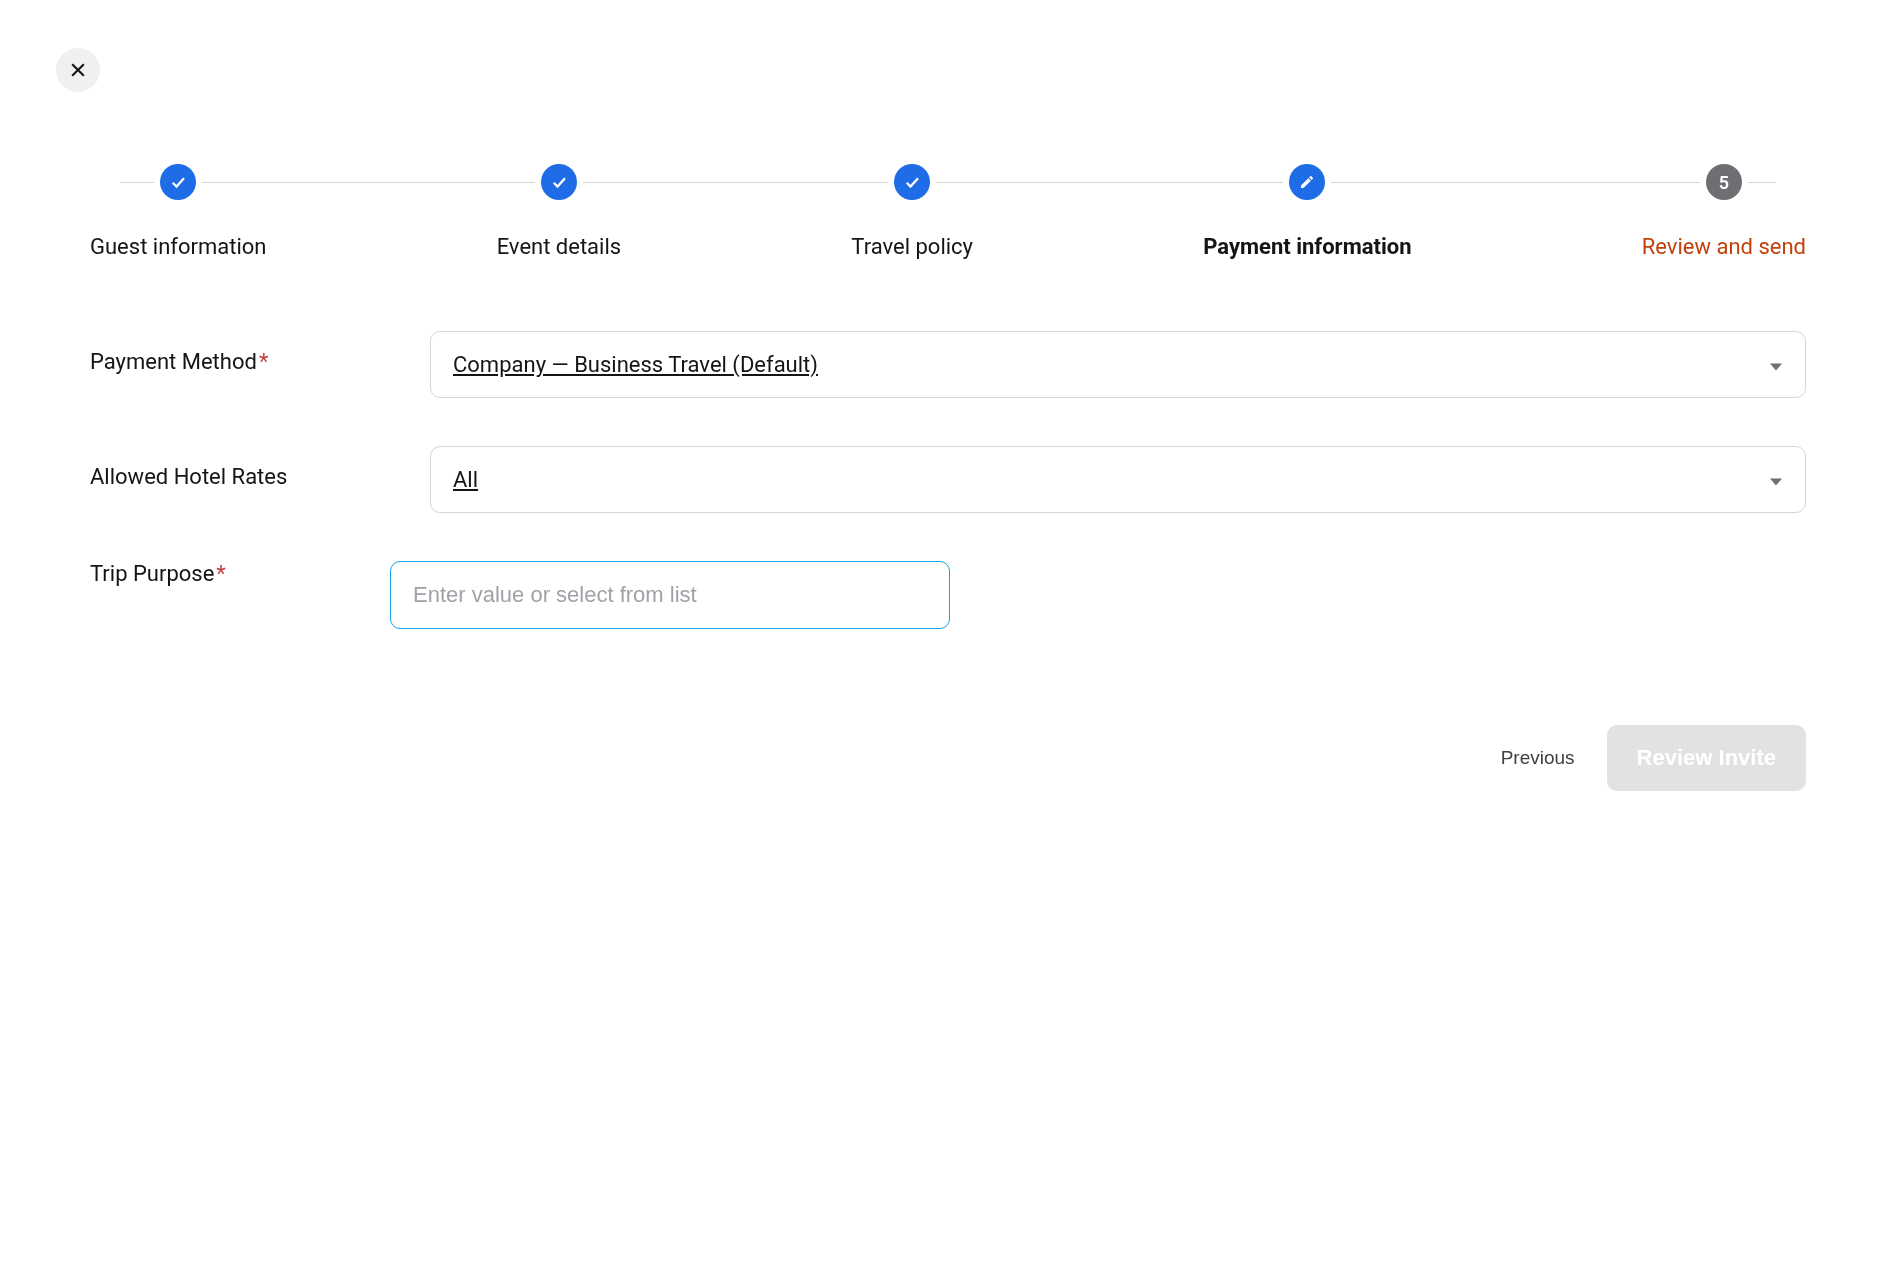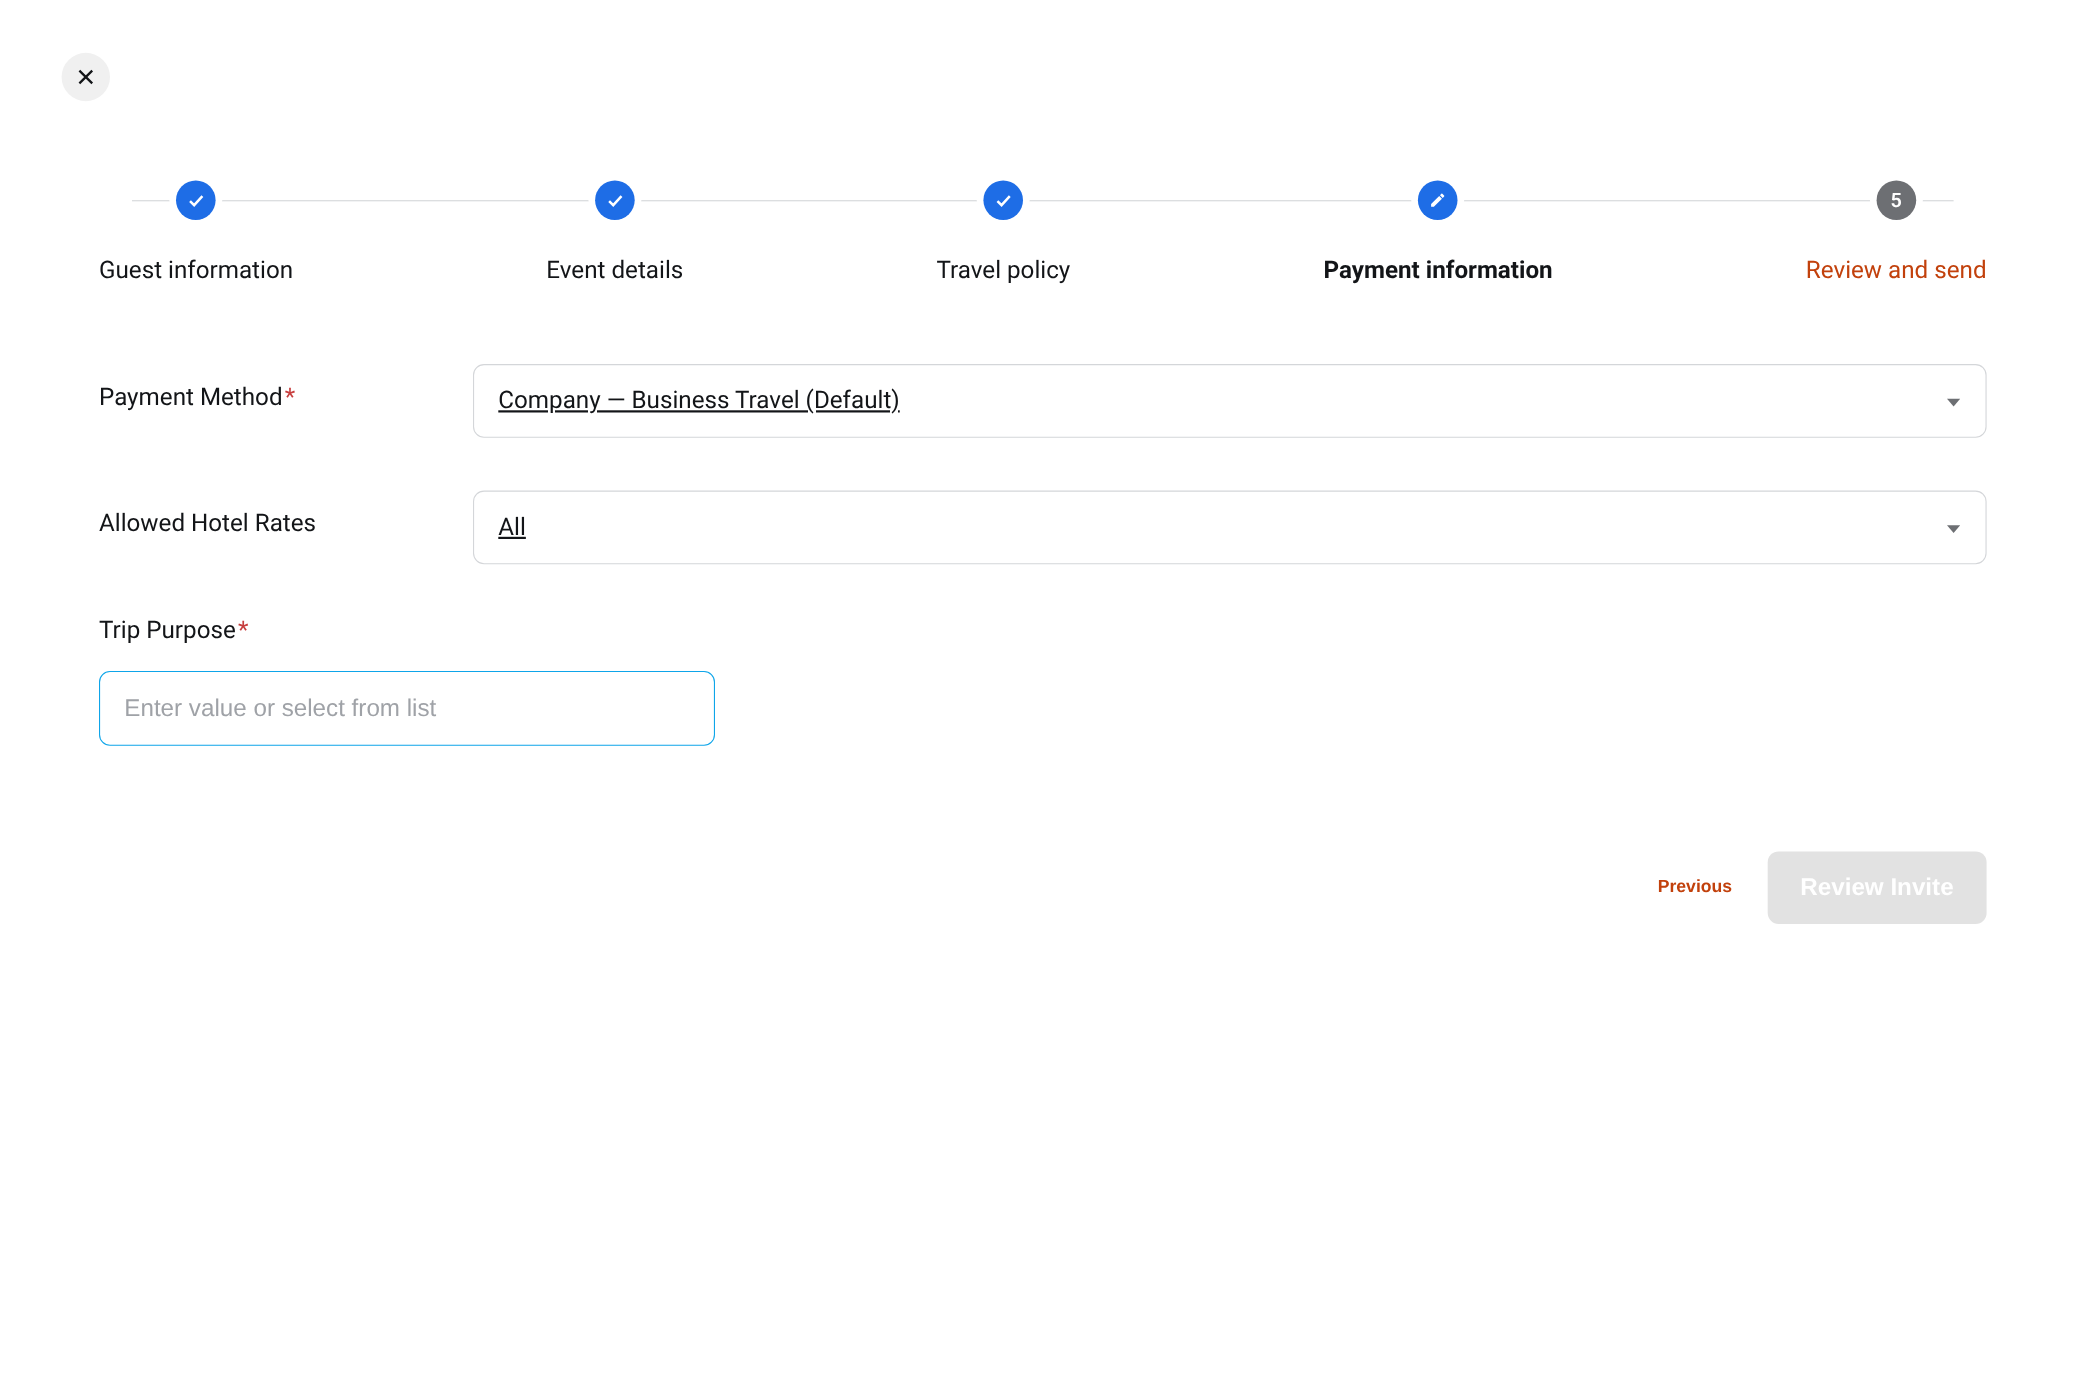--- a/index.html
+++ b/index.html
@@ -158,21 +158,21 @@
       top: 50%;
       transform: translateY(-50%);
     }
     .select-box .caret svg {
       width: 14px;
       height: 10px;
       fill: #6d6f73;
     }
     .form-column {
       display: flex;
-      flex-direction: column;
+      flex-direction: row;
     }
     .form-column .form-label {
       padding-top: 0;
       margin-bottom: 24px;
     }
     .input-box {
       width: 560px;
       border: 1px solid #0ea5e9;
       border-radius: 10px;
       padding: 20px 22px;
@@ -187,23 +187,23 @@
       display: flex;
       justify-content: flex-end;
       align-items: center;
       gap: 32px;
       margin-top: 96px;
       padding-right: 34px;
     }
     .btn-link {
       background: none;
       border: none;
-      color: #c2410c;
-      font-size: 16px;
-      font-weight: 700;
+      color: #404040;
+      font-size: 19px;
+      font-weight: 400;
       cursor: pointer;
     }
     .btn-primary {
       background: #e2e2e2;
       border: none;
       color: #fff;
       font-size: 22px;
       font-weight: 600;
       padding: 20px 30px;
       border-radius: 10px;

